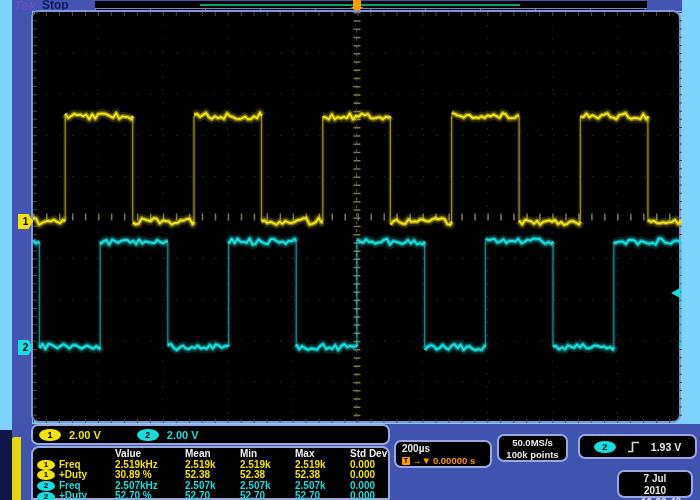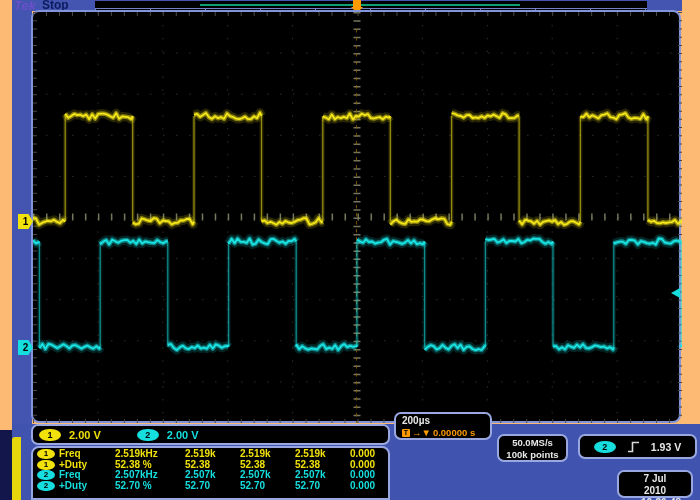--- a/index.html
+++ b/index.html
@@ -1,16 +1,16 @@
 <!DOCTYPE html>
 <html><head>
 <meta charset="utf-8">
 <style>
   html,body{margin:0;padding:0;background:#000;}
-  #screen{position:relative;width:700px;height:500px;background:#fdba74;overflow:hidden;
+  #screen{position:relative;width:700px;height:500px;background:#7dd3fc;overflow:hidden;
           font-family:"Liberation Sans",sans-serif;font-weight:bold;-webkit-font-smoothing:antialiased;}
   .abs{position:absolute;}
 
   
   #sidebar{left:12px;top:0;width:20px;height:500px;background:#4355b0;}
   #leftcol-bottom{left:0;top:430px;width:12px;height:70px;background:#13164a;}
   #titlebar{left:12px;top:0;width:670px;height:11px;background:#4355b0;}
   #bottom-panel{left:12px;top:424px;width:688px;height:76px;background:#4053ae;}
   #yellow-strip{left:12px;top:437px;width:9px;height:63px;background:#e6d60c;border-radius:3px 0 0 0;}
 
@@ -51,21 +51,21 @@
   .badge.small{width:18px;height:10px;font-size:8px;line-height:10px;}
   .badge.yellow{background:#f2e20c;}
   .badge.cyan{background:#16dede;}
   .yel{color:#f0e10a;} .cya{color:#15dede;}
 
   #meas-box{left:31px;top:446px;width:359px;height:54px;border-radius:8px 8px 0 0;font-size:10px;padding:1px 0 0 4px;}
   .mrow{display:grid;grid-template-columns:78px 70px 55px 55px 55px 1fr;height:10.6px;line-height:10.6px;align-items:center;}
   .mrow .lbl{display:flex;align-items:center;gap:4px;}
   .mhead{color:#f0f0f0;}
 
-  #horiz-box{left:394px;top:412px;width:98px;height:28px;padding:1px 6px;font-size:10px;line-height:12px;}
+  #horiz-box{left:394px;top:440px;width:98px;height:28px;padding:1px 6px;font-size:10px;line-height:12px;}
   #horiz-delay{color:#ff9a00;font-size:9.5px;display:flex;align-items:center;gap:2px;}
   #t-icon{display:inline-block;width:8px;height:8px;background:#ff9a00;color:#000;font-size:7px;line-height:8px;text-align:center;border-radius:1px;}
   #acq-box{left:497px;top:434px;width:71px;height:28px;padding:1px 5px;font-size:9.5px;line-height:12px;text-align:center;}
   #trig-box{left:578px;top:434px;width:119px;height:25px;display:flex;align-items:center;justify-content:center;gap:11px;font-size:10.5px;}
   #date-box{left:617px;top:470px;width:76px;height:28px;padding:1px 22px;font-size:10px;line-height:12px;text-align:center;}
 </style>
 </head>
 <body>
 
 <div id="screen">
@@ -243,37 +243,45 @@
     <span class="badge big yellow">1</span>
     <span style="width:8px"></span>
     <span class="yel">2.00 V</span>
     <span style="width:36px"></span>
     <span class="badge big cyan">2</span>
     <span style="width:8px"></span>
     <span class="cya">2.00 V</span>
   </div>
 
   <div class="abs box" id="meas-box">
+    <div class="mrow mhead">
+      <span></span>
+      <span>Value</span>
+      <span>Mean</span>
+      <span>Min</span>
+      <span>Max</span>
+      <span>Std Dev</span>
+    </div>
     <div class="mrow yel">
       <span class="lbl">
           <span class="badge small yellow">1</span>
           <span>Freq</span>
         </span>
       <span>2.519kHz</span>
         <span>2.519k</span>
       <span>2.519k</span>
         <span>2.519k</span>
       <span>0.000</span>
     </div>
     <div class="mrow yel">
       <span class="lbl">
           <span class="badge small yellow">1</span>
           <span>+Duty</span>
         </span>
-      <span>52.38 %</span>
+      <span>30.89 %</span>
         <span>52.38</span>
       <span>52.38</span>
         <span>52.38</span>
       <span>0.000</span>
     </div>
     <div class="mrow cya">
       <span class="lbl">
           <span class="badge small cyan">2</span>
           <span>Freq</span>
         </span>

